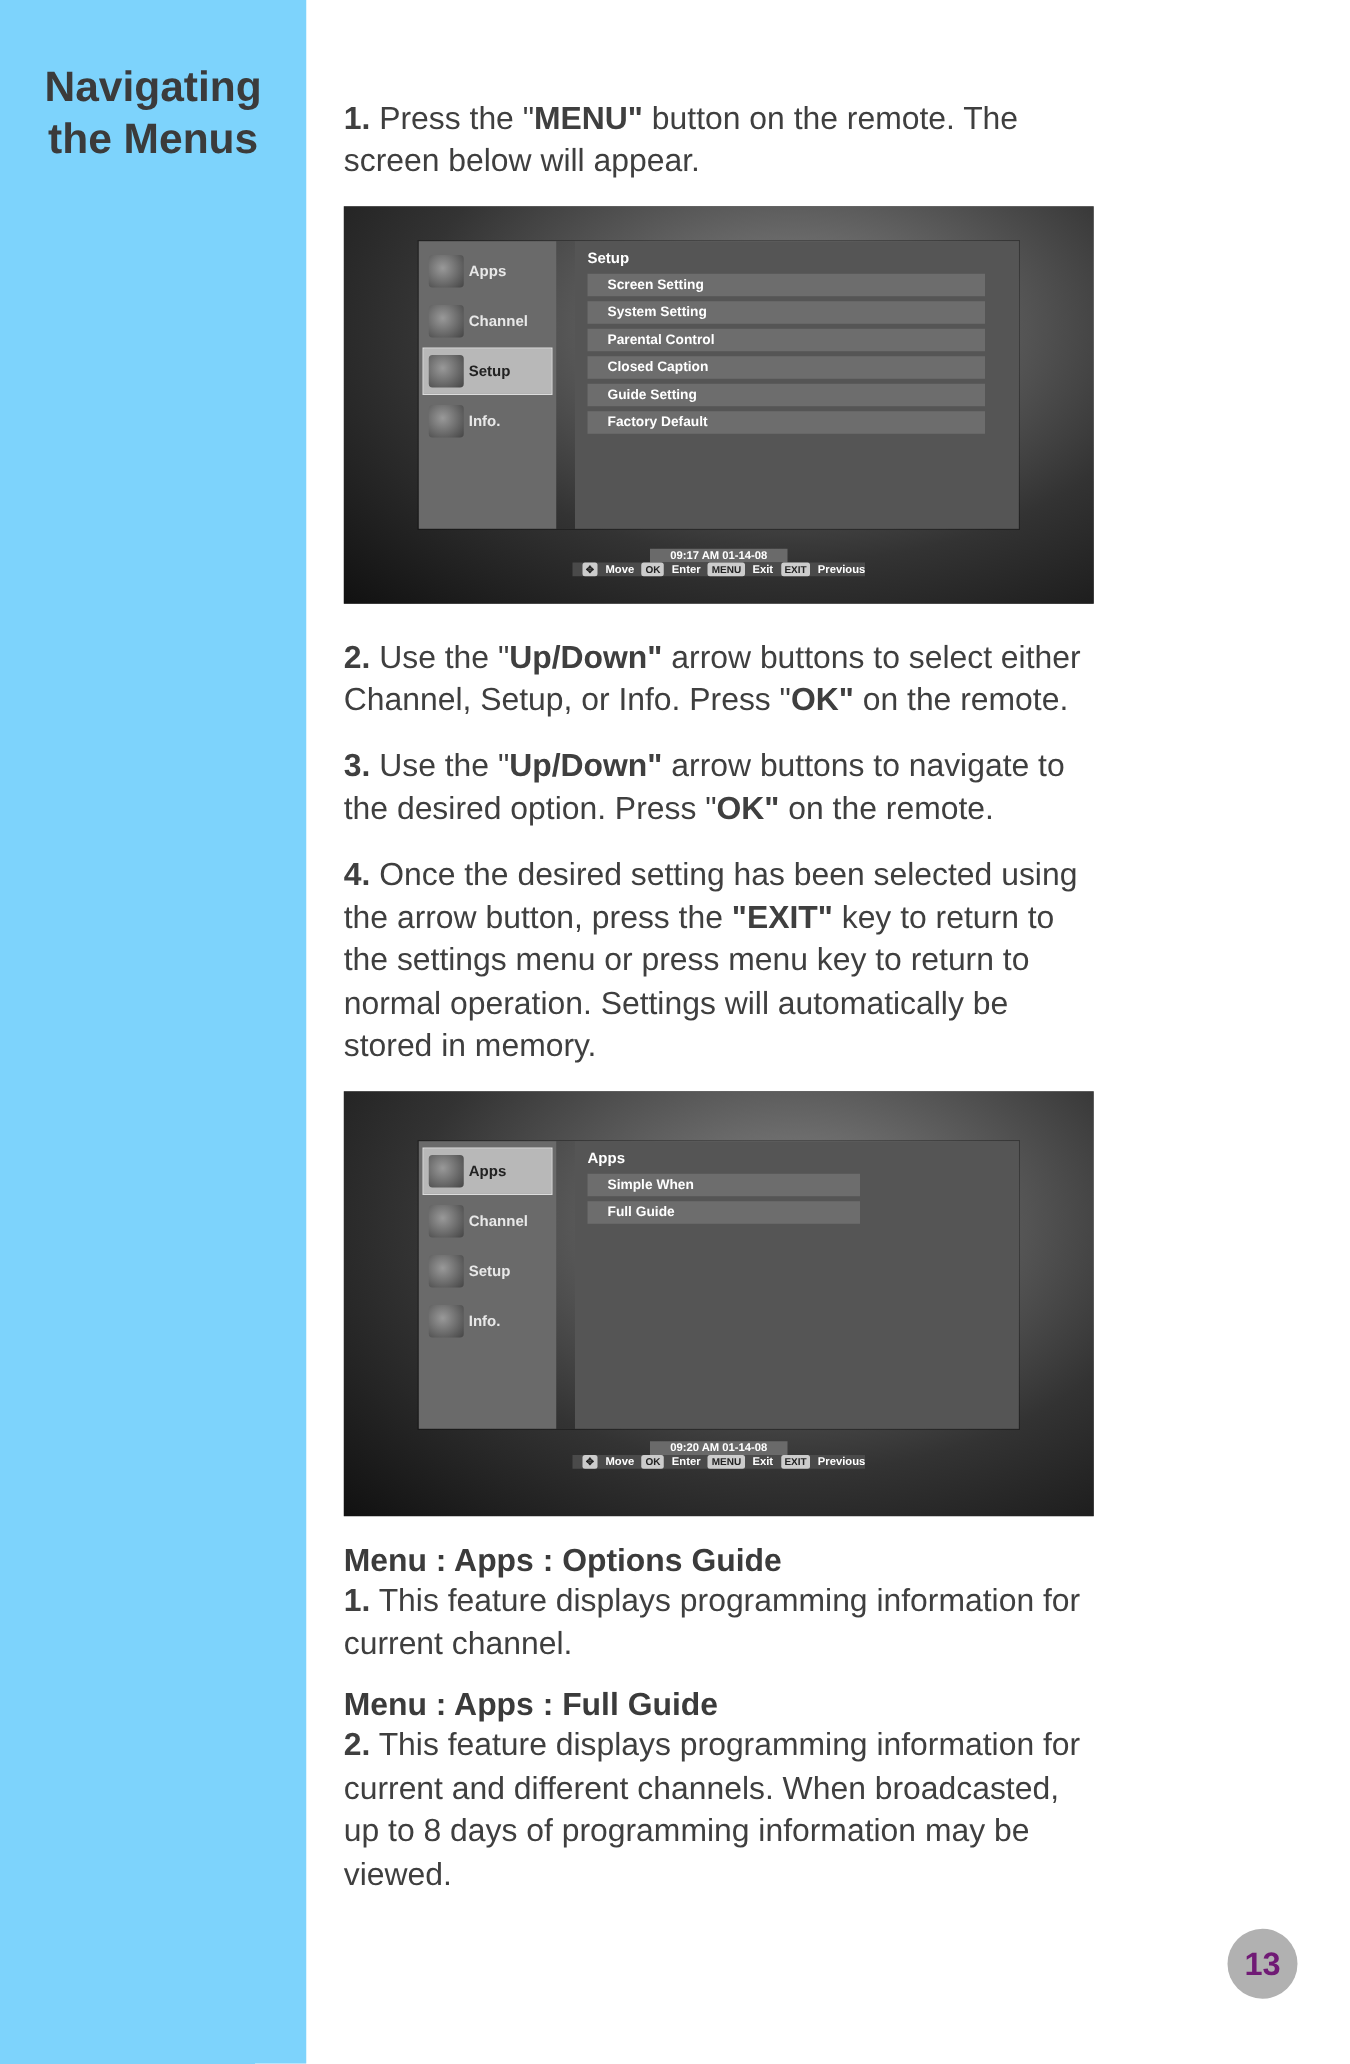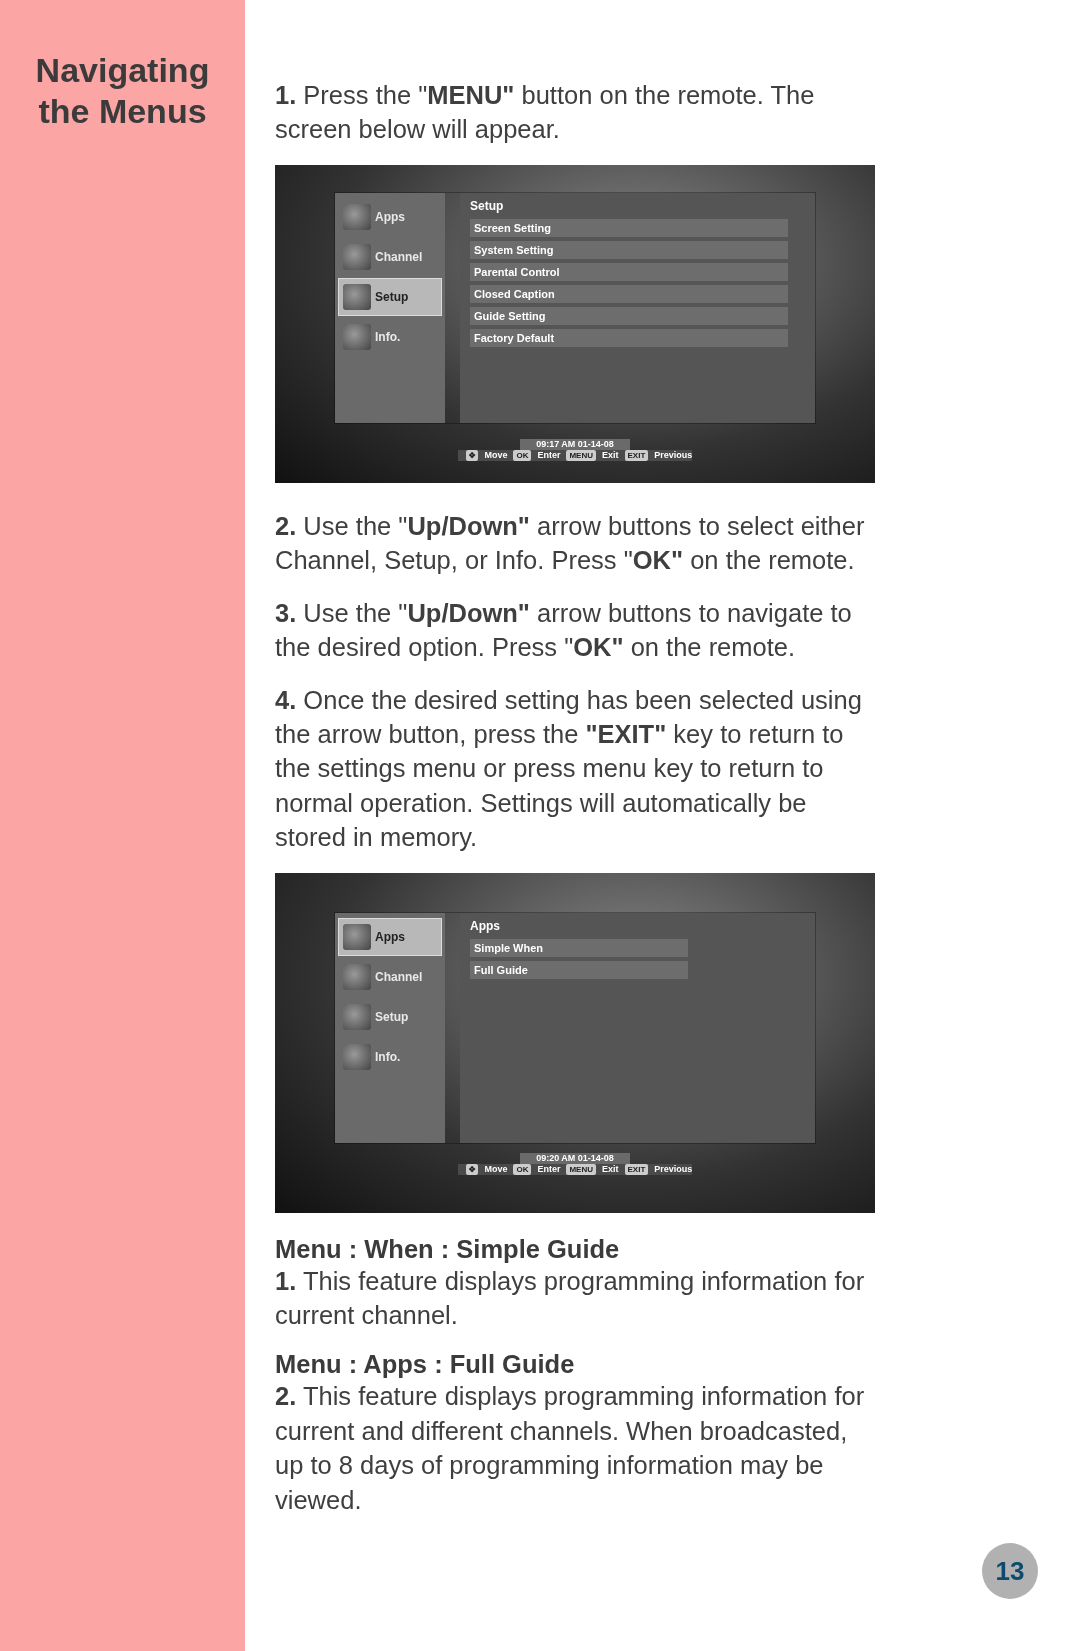--- a/index.html
+++ b/index.html
@@ -9,21 +9,21 @@
     background: #fff;
     font-family: "Segoe UI", Arial, sans-serif;
     position: relative;
     overflow: hidden;
   }
   .sidebar {
     position: absolute;
     left: 0; top: 0;
     width: 245px;
     height: 1651px;
-    background: #fca5a5;
+    background: #7dd3fc;
     padding: 50px 18px 0 18px;
   }
   .sidebar-title {
     font-size: 34px;
     font-weight: 700;
     color: #3b3b3b;
     text-align: center;
     line-height: 1.2;
   }
   .main {
@@ -105,21 +105,21 @@
     color: #fff;
     font-size: 12px;
     font-weight: 700;
     margin-bottom: 6px;
   }
   .panel-row {
     background: #6d6d6d;
     color: #fff;
     font-size: 11px;
     font-weight: 700;
-    padding: 3px 4px;
+    padding: 3px 16px;
     margin-bottom: 4px;
     width: 95%;
   }
   .panel-row.narrow { width: 65%; }
   .timestamp-bar {
     position: absolute;
     left: 60px;
     bottom: 22px;
     width: 480px;
     height: 22px;
@@ -178,21 +178,21 @@
   }
   .body-text .num { font-weight: 700; }
 
   .page-num {
     position: absolute;
     right: 42px;
     bottom: 52px;
     width: 56px; height: 56px;
     border-radius: 50%;
     background: #b1b1b1;
-    color: #0c4a6e;
+    color: #701a75;
     font-size: 26px;
     font-weight: 700;
     display: flex;
     align-items: center;
     justify-content: center;
   }
 </style>
 </head>
 <body>
 
@@ -303,21 +303,21 @@
           <span class="ts-txt">Enter</span>
         <span class="key-badge">MENU</span>
           <span class="ts-txt">Exit</span>
         <span class="key-badge">EXIT</span>
           <span class="ts-txt">Previous</span>
       </div>
     </div>
   </div>
 
 
-  <div class="subhead">Menu  :  When  :  Simple Guide</div>
+  <div class="subhead">Menu  :  Apps  :  Options Guide</div>
   <p class="body-text">
     <span class="num">1.</span><span> This feature  displays programming information for current channel.</span>
   </p>
 
   <div class="subhead" style="margin-top:18px">Menu  :  Apps  :  Full Guide</div>
   <p class="body-text">
     <span class="num">2.</span><span> This feature displays programming information for current and different channels. When broadcasted, up to 8 days of programming information may be viewed.</span>
   </p>
 
 </div>

